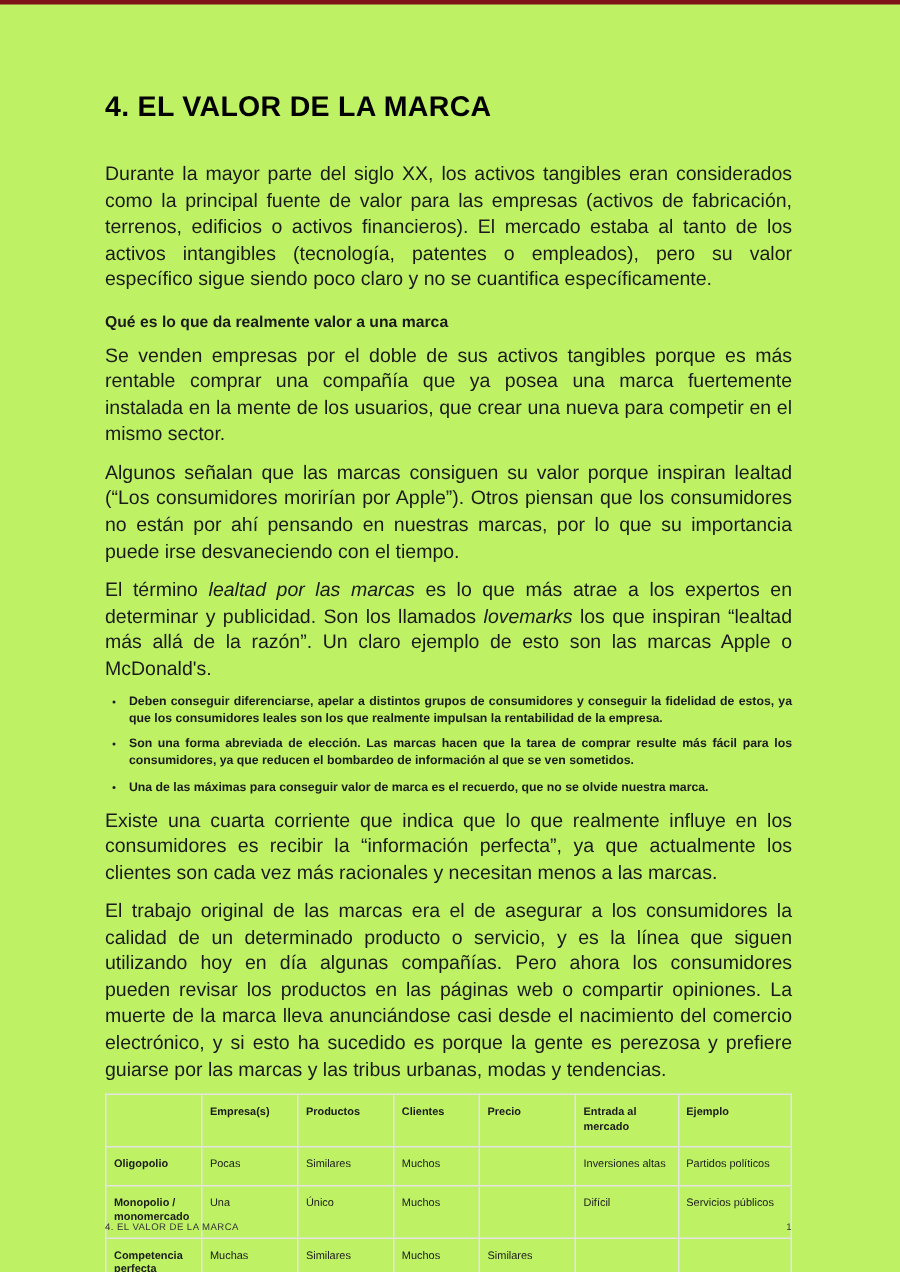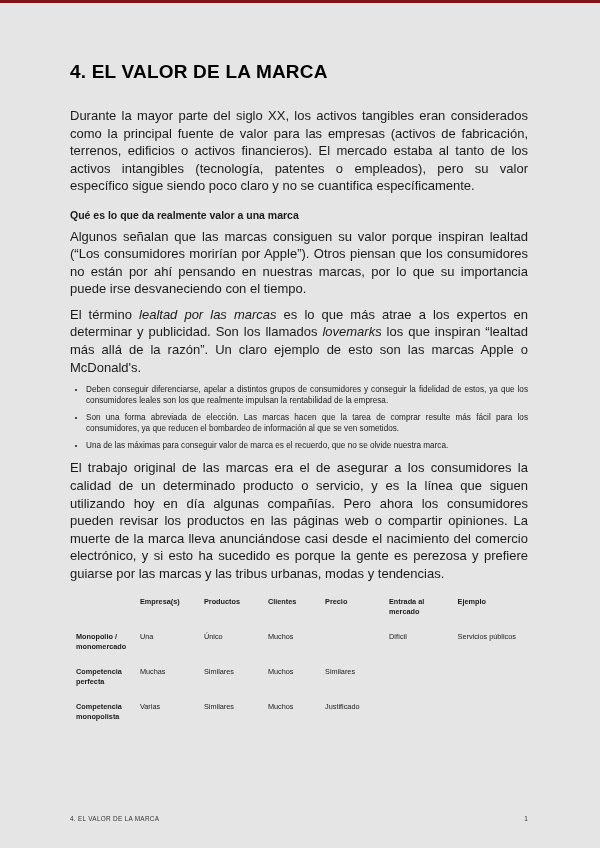--- a/index.html
+++ b/index.html
@@ -1,20 +1,20 @@
 <!DOCTYPE html>
 <html><head>
 <meta charset="utf-8">
 <style>
   html, body { margin: 0; padding: 0; background: #ffffff; }
   .page {
     position: relative;
     width: 600px;
     height: 848px;
-    background: #e5e5e5;
+    background: #bef264;
     box-sizing: border-box;
     border-top: 3px solid #7e1418;
     font-family: "Liberation Sans", sans-serif;
     color: #1a1a1a;
     overflow: hidden;
   }
   .content {
     position: absolute;
     left: 70px;
     right: 72px;
@@ -35,20 +35,21 @@
   }
   p.body-text {
     font-size: 13px;
     line-height: 1.35;
     text-align: justify;
     margin: 0 0 8px 0;
   }
   ul.bullet-list {
     margin: 2px 0 8px 0;
     padding-left: 16px;
+    font-weight: bold;
   }
   ul.bullet-list li {
     font-size: 8.2px;
     line-height: 1.35;
     text-align: justify;
     margin-bottom: 6px;
   }
   em.term { font-style: italic; }
   table.market-table {
     width: 100%;
@@ -93,31 +94,33 @@
 
 <div class="page">
   <div class="content">
 
     <h1 class="doc-title">4. EL VALOR DE LA MARCA</h1>
 
     <p class="body-text">Durante la mayor parte del siglo XX, los activos tangibles eran considerados como la principal fuente de valor para las empresas (activos de fabricación, terrenos, edificios o activos financieros). El mercado estaba al tanto de los activos intangibles (tecnología, patentes o empleados), pero su valor específico sigue siendo poco claro y no se cuantifica específicamente.</p>
 
     <h2 class="section-heading">Qué es lo que da realmente valor a una marca</h2>
 
+    <p class="body-text">Se venden empresas por el doble de sus activos tangibles porque es más rentable comprar una compañía que ya posea una marca fuertemente instalada en la mente de los usuarios, que crear una nueva para competir en el mismo sector.</p>
     <p class="body-text">Algunos señalan que las marcas consiguen su valor porque inspiran lealtad (“Los consumidores morirían por Apple”). Otros piensan que los consumidores no están por ahí pensando en nuestras marcas, por lo que su importancia puede irse desvaneciendo con el tiempo.</p>
 
     <p class="body-text"><span>El término </span><em class="term">lealtad por las marcas</em><span> es lo que más atrae a los expertos en determinar y publicidad. Son los llamados </span><em class="term">lovemarks</em><span> los que inspiran “lealtad más allá de la razón”. Un claro ejemplo de esto son las marcas Apple o McDonald's.</span></p>
 
 
     <ul class="bullet-list">
       <li>Deben conseguir diferenciarse, apelar a distintos grupos de consumidores y conseguir la fidelidad de estos, ya que los consumidores leales son los que realmente impulsan la rentabilidad de la empresa.</li>
       <li>Son una forma abreviada de elección. Las marcas hacen que la tarea de comprar resulte más fácil para los consumidores, ya que reducen el bombardeo de información al que se ven sometidos.</li>
       <li>Una de las máximas para conseguir valor de marca es el recuerdo, que no se olvide nuestra marca.</li>
     </ul>
 
+    <p class="body-text">Existe una cuarta corriente que indica que lo que realmente influye en los consumidores es recibir la “información perfecta”, ya que actualmente los clientes son cada vez más racionales y necesitan menos a las marcas.</p>
     <p class="body-text">El trabajo original de las marcas era el de asegurar a los consumidores la calidad de un determinado producto o servicio, y es la línea que siguen utilizando hoy en día algunas compañías. Pero ahora los consumidores pueden revisar los productos en las páginas web o compartir opiniones. La muerte de la marca lleva anunciándose casi desde el nacimiento del comercio electrónico, y si esto ha sucedido es porque la gente es perezosa y prefiere guiarse por las marcas y las tribus urbanas, modas y tendencias.</p>
 
     <table class="market-table">
       <colgroup>
         <col class="col-label">
           <col class="col-empresa">
           <col class="col-productos">
           <col class="col-clientes">
           <col class="col-precio">
           <col class="col-entrada">
@@ -128,20 +131,29 @@
           <th></th>
           <th>Empresa(s)</th>
           <th>Productos</th>
           <th>Clientes</th>
           <th>Precio</th>
           <th>Entrada al mercado</th>
           <th>Ejemplo</th>
         </tr>
       </thead>
       <tbody>
+        <tr>
+          <td class="row-label">Oligopolio</td>
+          <td>Pocas</td>
+          <td>Similares</td>
+          <td>Muchos</td>
+          <td></td>
+          <td>Inversiones altas</td>
+          <td>Partidos políticos</td>
+        </tr>
         <tr>
           <td class="row-label">Monopolio / monomercado</td>
           <td>Una</td>
           <td>Único</td>
           <td>Muchos</td>
           <td></td>
           <td>Difícil</td>
           <td>Servicios públicos</td>
         </tr>
         <tr>

